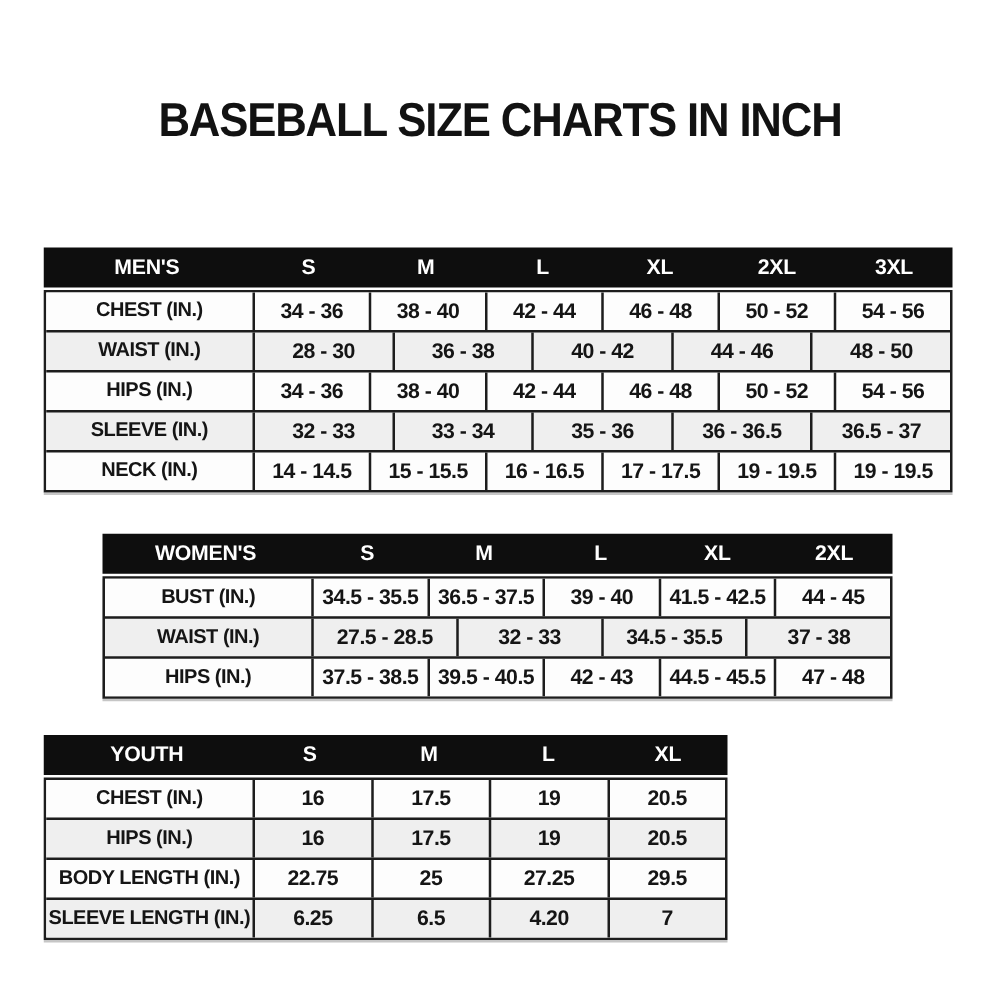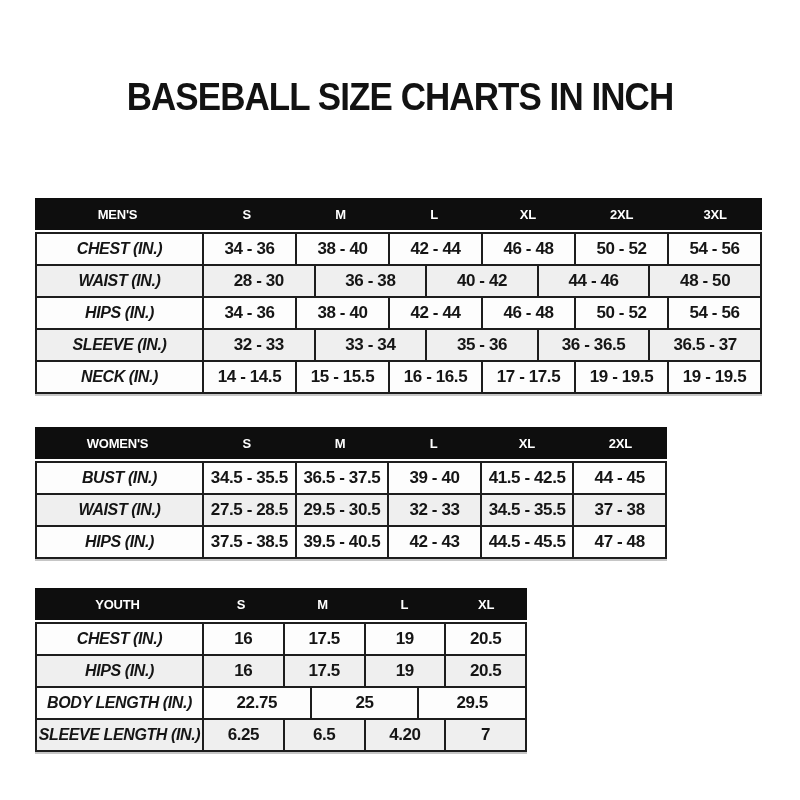--- a/index.html
+++ b/index.html
@@ -27,35 +27,35 @@
     letter-spacing: -1px;
     transform: scaleX(0.92);
     transform-origin: 50% 50%;
     white-space: nowrap;
   }
   .size-table {
     position: absolute;
     left: 35px;
   }
   .table-mens   { top: 198px; width: 727px; }
-  .table-womens { top: 427px; width: 632px; }
-  .table-youth  { top: 588px; width: 492px; }
+  .table-womens { top: 427px; width: 632px; margin-left: 47px; }
+  .table-youth  { top: 588px; width: 547px; }
 
   .thead {
     display: flex;
     align-items: center;
     height: 32px;
     background: var(--header-bg, #0e0e0e);
     margin-bottom: 2px;
   }
   .hcell {
     flex: 1;
     color: var(--header-text, #ffffff);
     font-weight: bold;
-    font-size: 13px;
+    font-size: 17px;
     text-align: center;
     letter-spacing: -0.2px;
   }
   .hcell.labelcol { flex: 0 0 165px; }
 
   .tbody {
     border: 2px solid var(--border, #1d1d1d);
     box-shadow: 0 2px 0 #c6c6c6;
   }
   .trow {
@@ -78,21 +78,20 @@
     color: var(--text, #151515);
     border-left: 2px solid var(--border, #1d1d1d);
     white-space: nowrap;
     overflow: hidden;
   }
   .cell.labelcol {
     flex: 0 0 165px;
     border-left: none;
     font-size: 16px;
     letter-spacing: -0.4px;
-    font-style: italic;
   }
 </style>
 </head>
 <body style="background: rgb(255, 255, 255);">
 
 <div>
   <h1 class="title">BASEBALL SIZE CHARTS IN INCH</h1>
   <div id="tables">
       <section class="size-table table-mens">
         <div class="thead">
@@ -164,21 +163,20 @@
             <div class="cell labelcol">BUST (IN.)</div>
             <div class="cell">34.5 - 35.5</div>
             <div class="cell">36.5 - 37.5</div>
             <div class="cell">39 - 40</div>
             <div class="cell">41.5 - 42.5</div>
             <div class="cell">44 - 45</div>
           </div>
           <div class="trow">
             <div class="cell labelcol">WAIST (IN.)</div>
             <div class="cell">27.5 - 28.5</div>
-            <div class="cell">29.5 - 30.5</div>
             <div class="cell">32 - 33</div>
             <div class="cell">34.5 - 35.5</div>
             <div class="cell">37 - 38</div>
           </div>
           <div class="trow">
             <div class="cell labelcol">HIPS (IN.)</div>
             <div class="cell">37.5 - 38.5</div>
             <div class="cell">39.5 - 40.5</div>
             <div class="cell">42 - 43</div>
             <div class="cell">44.5 - 45.5</div>
@@ -206,20 +204,21 @@
             <div class="cell labelcol">HIPS (IN.)</div>
             <div class="cell">16</div>
             <div class="cell">17.5</div>
             <div class="cell">19</div>
             <div class="cell">20.5</div>
           </div>
           <div class="trow">
             <div class="cell labelcol">BODY LENGTH (IN.)</div>
             <div class="cell">22.75</div>
             <div class="cell">25</div>
+            <div class="cell">27.25</div>
             <div class="cell">29.5</div>
           </div>
           <div class="trow">
             <div class="cell labelcol">SLEEVE LENGTH (IN.)</div>
             <div class="cell">6.25</div>
             <div class="cell">6.5</div>
             <div class="cell">4.20</div>
             <div class="cell">7</div>
           </div>
         </div>

